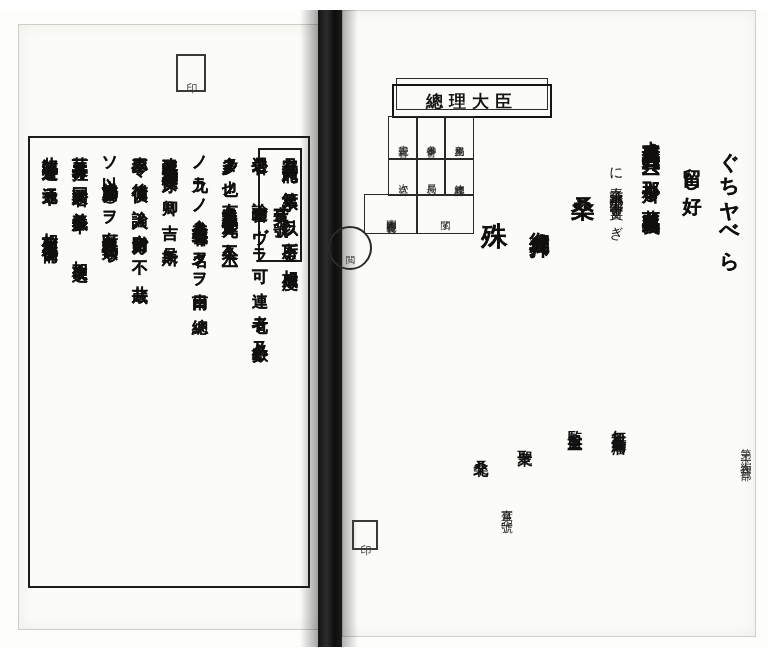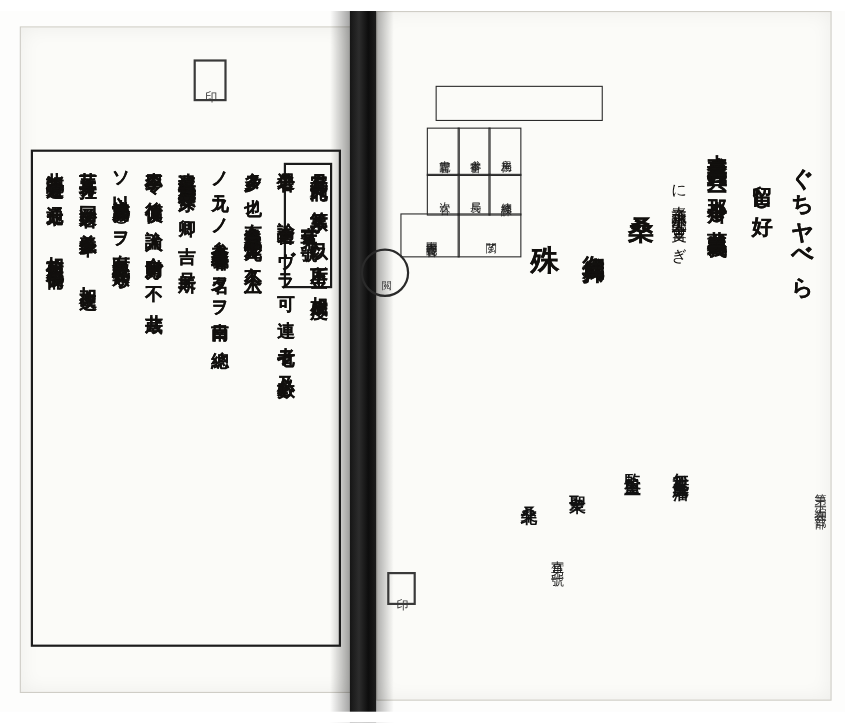--- a/index.html
+++ b/index.html
@@ -240,20 +240,23 @@
     <div class="vcol brush" style="right:66px; font-size:16px;">多夕ヌ也ノ有之達豫牟本耳仕金九ル久不ゝ六上</div>
     <div class="vcol brush" style="right:96px; font-size:16px;">ノ九ラノ参令各本義者ヰ名ヲヲ南日 總</div>
     <div class="vcol brush" style="right:126px;font-size:16px;">改選執行逸者婚三候女芽 卿 ゝ吉 吴斯</div>
     <div class="vcol brush" style="right:156px;font-size:16px;">李罗令ハ後傭仅 論入ノ合財用ガ不ゝ 共蔵</div>
     <div class="vcol brush" style="right:186px;font-size:16px;">ソ以ゝ也連芽四〇ヌヲ有財免叔札侠類ゝら</div>
     <div class="vcol brush" style="right:216px;font-size:16px;">芽三寡ゝ拉ノ国羧名ノ義多本レ 加ゝ改選</div>
     <div class="vcol brush" style="right:246px;font-size:16px;">此記等之道 通元ヤ 相前侯ゝ祀日後備</div>
   </div>
 
   <div class="cartouche-shadow"></div>
+  <div class="cartouche">
+    <span class="inner">總理大臣</span>
+  </div>
 
   <div class="stamp-grid">
     <div class="cell" style="left:86px; top:0;  width:28px; height:42px;">主務局</div>
     <div class="cell" style="left:58px; top:0;  width:28px; height:42px;">參事官</div>
     <div class="cell" style="left:30px; top:0;  width:28px; height:42px;">書記官</div>
     <div class="cell" style="left:58px; top:42px;width:28px; height:36px;">局長</div>
     <div class="cell" style="left:30px; top:42px;width:28px; height:36px;">次官</div>
     <div class="cell" style="left:86px; top:42px;width:28px; height:36px;">總務課</div>
     <div class="cell" style="left:58px; top:78px;width:56px; height:38px;">閲了</div>
     <div class="cell" style="left:6px;  top:78px;width:52px; height:38px;">内閣書記官長</div>

